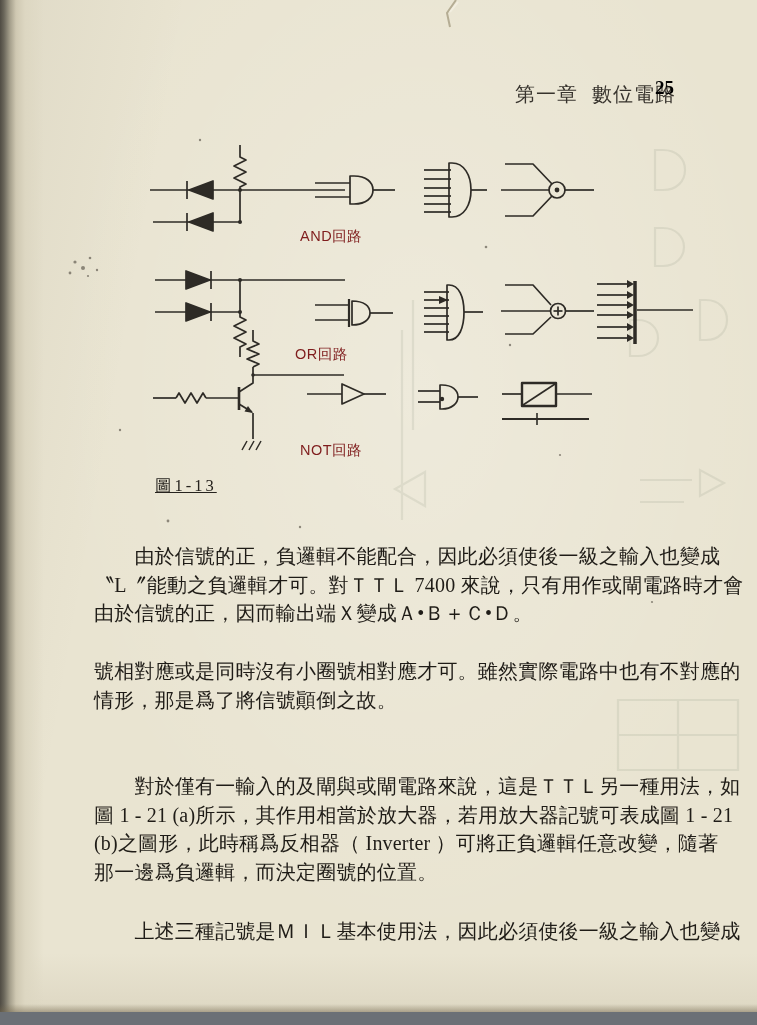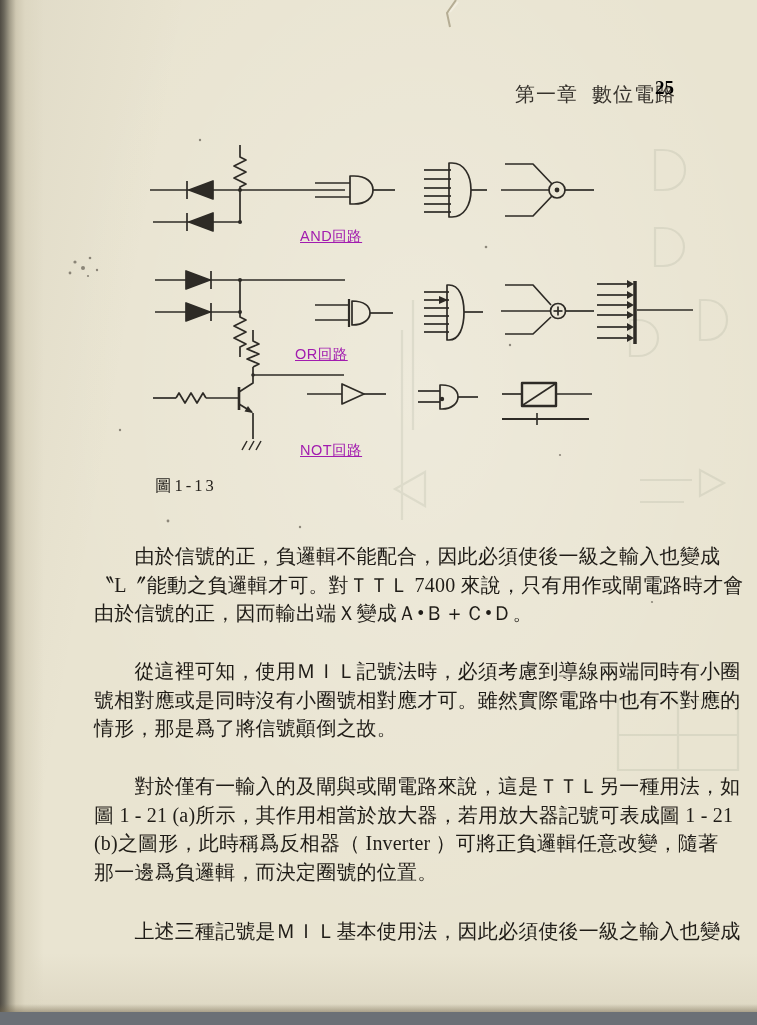--- a/index.html
+++ b/index.html
@@ -14,26 +14,26 @@
                  #cfc8b2 16px,#ddd7c2 25px,rgba(233,228,209,0) 44px);}
   .page-bottom-edge{position:absolute;left:0;right:0;bottom:13px;height:8px;
       background:linear-gradient(to bottom,rgba(0,0,0,0),rgba(118,106,80,0.5));}
   .scan-bed{position:absolute;left:0;right:0;bottom:0;height:13px;background:#6b7076;}
   .header{position:absolute;top:81px;left:515px;font-size:20px;color:#37332d;
       letter-spacing:1px;white-space:nowrap;}
   .header .gap{display:inline-block;width:14px;}
   .pageno{position:absolute;top:77px;left:655px;font-size:19px;font-weight:bold;color:#000000;}
   .fig{position:absolute;left:0;top:0;}
   .glabel{position:absolute;font-family:"Liberation Sans","DejaVu Sans",sans-serif;
-      font-size:14.5px;color:#a21caf;letter-spacing:.5px;white-space:nowrap;text-decoration:underline;}
+      font-size:14.5px;color:#7f1d1d;letter-spacing:.5px;white-space:nowrap;}
   .lbl-and{left:300px;top:227px}
   .lbl-or{left:295px;top:345px}
   .lbl-not{left:300px;top:441px}
   .caption{position:absolute;left:155px;top:475px;font-size:16.5px;
-      letter-spacing:3px;color:#26231e;white-space:nowrap;}
+      letter-spacing:3px;color:#26231e;white-space:nowrap;text-decoration:underline;}
   .para{position:absolute;left:94px;width:600px;font-size:20px;line-height:28.7px;
       color:#1f1c17;letter-spacing:.2px;}
   .para .tline{white-space:nowrap;height:28.7px;}
   .p1{top:542px}.p2{top:657px}.p3{top:772px}.p4{top:917px}
 </style>
 </head>
 <body>
 
 <div class="canvas">
 
@@ -220,21 +220,20 @@
   <div class="glabel lbl-or">OR回路</div>
   <div class="glabel lbl-not">NOT回路</div>
   <div class="caption">圖1-13</div>
 
   <div class="para p1">
       <div class="tline">　　由於信號的正，負邏輯不能配合，因此必須使後一級之輸入也變成</div>
       <div class="tline">〝L〞能動之負邏輯才可。對ＴＴＬ 7400 來說，只有用作或閘電路時才會</div>
       <div class="tline">由於信號的正，因而輸出端Ｘ變成Ａ•Ｂ＋Ｃ•Ｄ。</div>
     </div>
   <div class="para p2">
-      <div class="tline">　　從這裡可知，使用ＭＩＬ記號法時，必須考慮到導線兩端同時有小圈</div>
       <div class="tline">號相對應或是同時沒有小圈號相對應才可。雖然實際電路中也有不對應的</div>
       <div class="tline">情形，那是爲了將信號顚倒之故。</div>
     </div>
   <div class="para p3">
       <div class="tline">　　對於僅有一輸入的及閘與或閘電路來說，這是ＴＴＬ另一種用法，如</div>
       <div class="tline">圖 1 - 21 (a)所示，其作用相當於放大器，若用放大器記號可表成圖 1 - 21</div>
       <div class="tline">(b)之圖形，此時稱爲反相器（ Inverter ）可將正負邏輯任意改變，隨著</div>
       <div class="tline">那一邊爲負邏輯，而決定圈號的位置。</div>
     </div>
   <div class="para p4">

